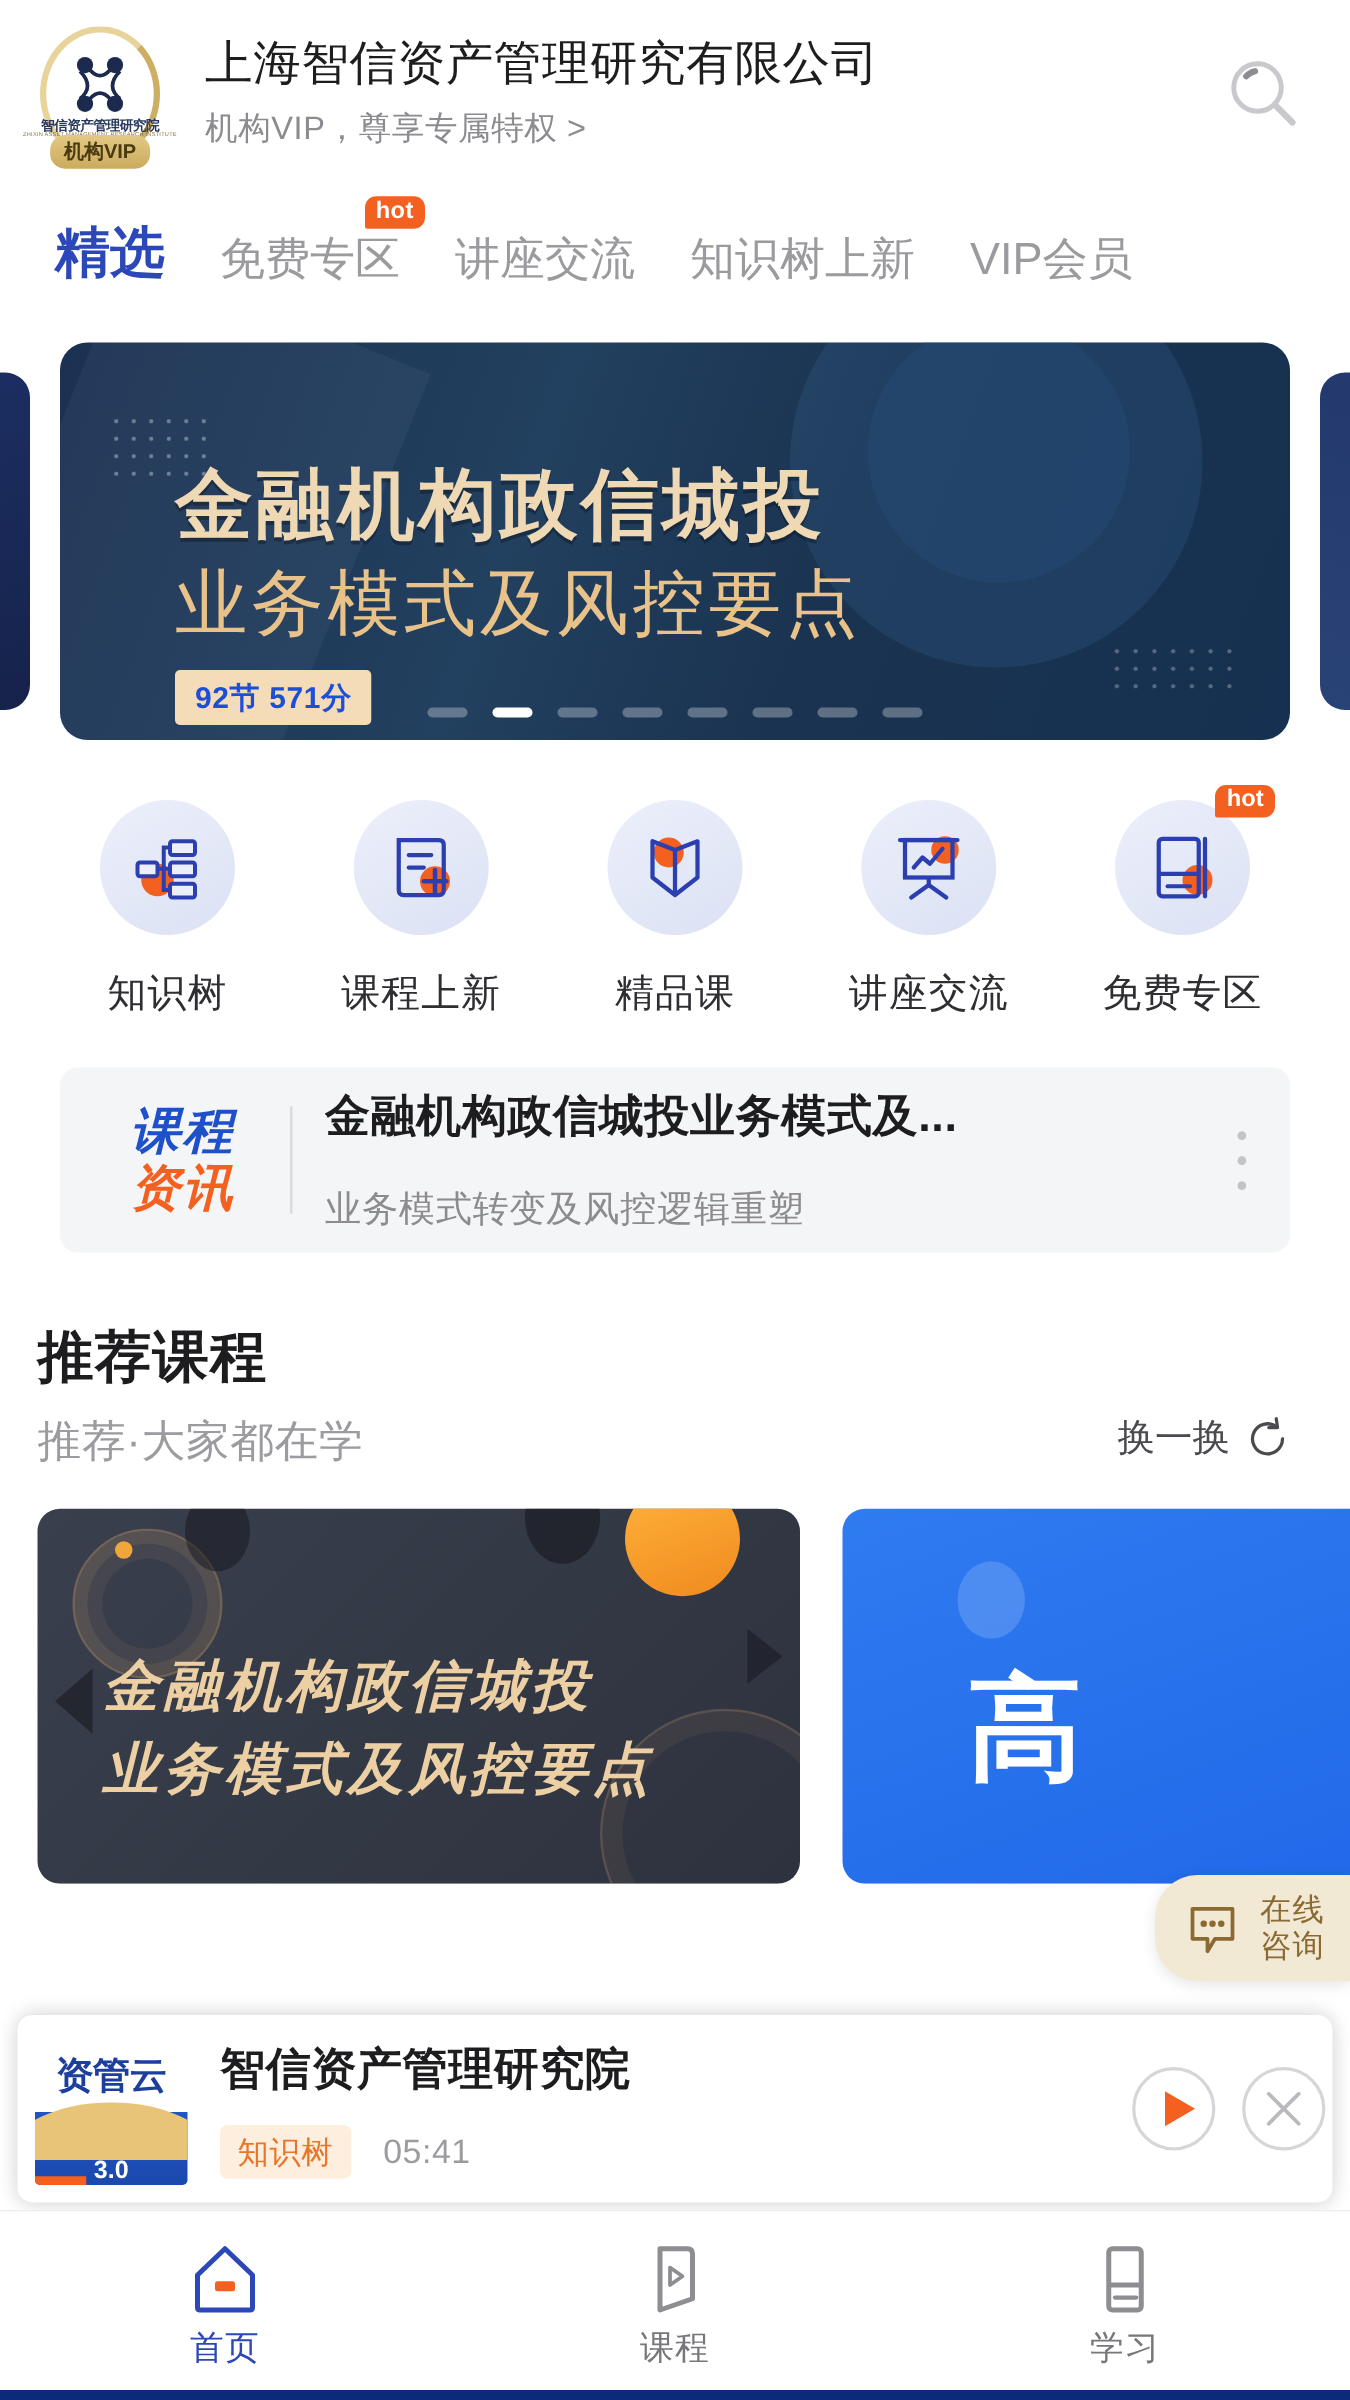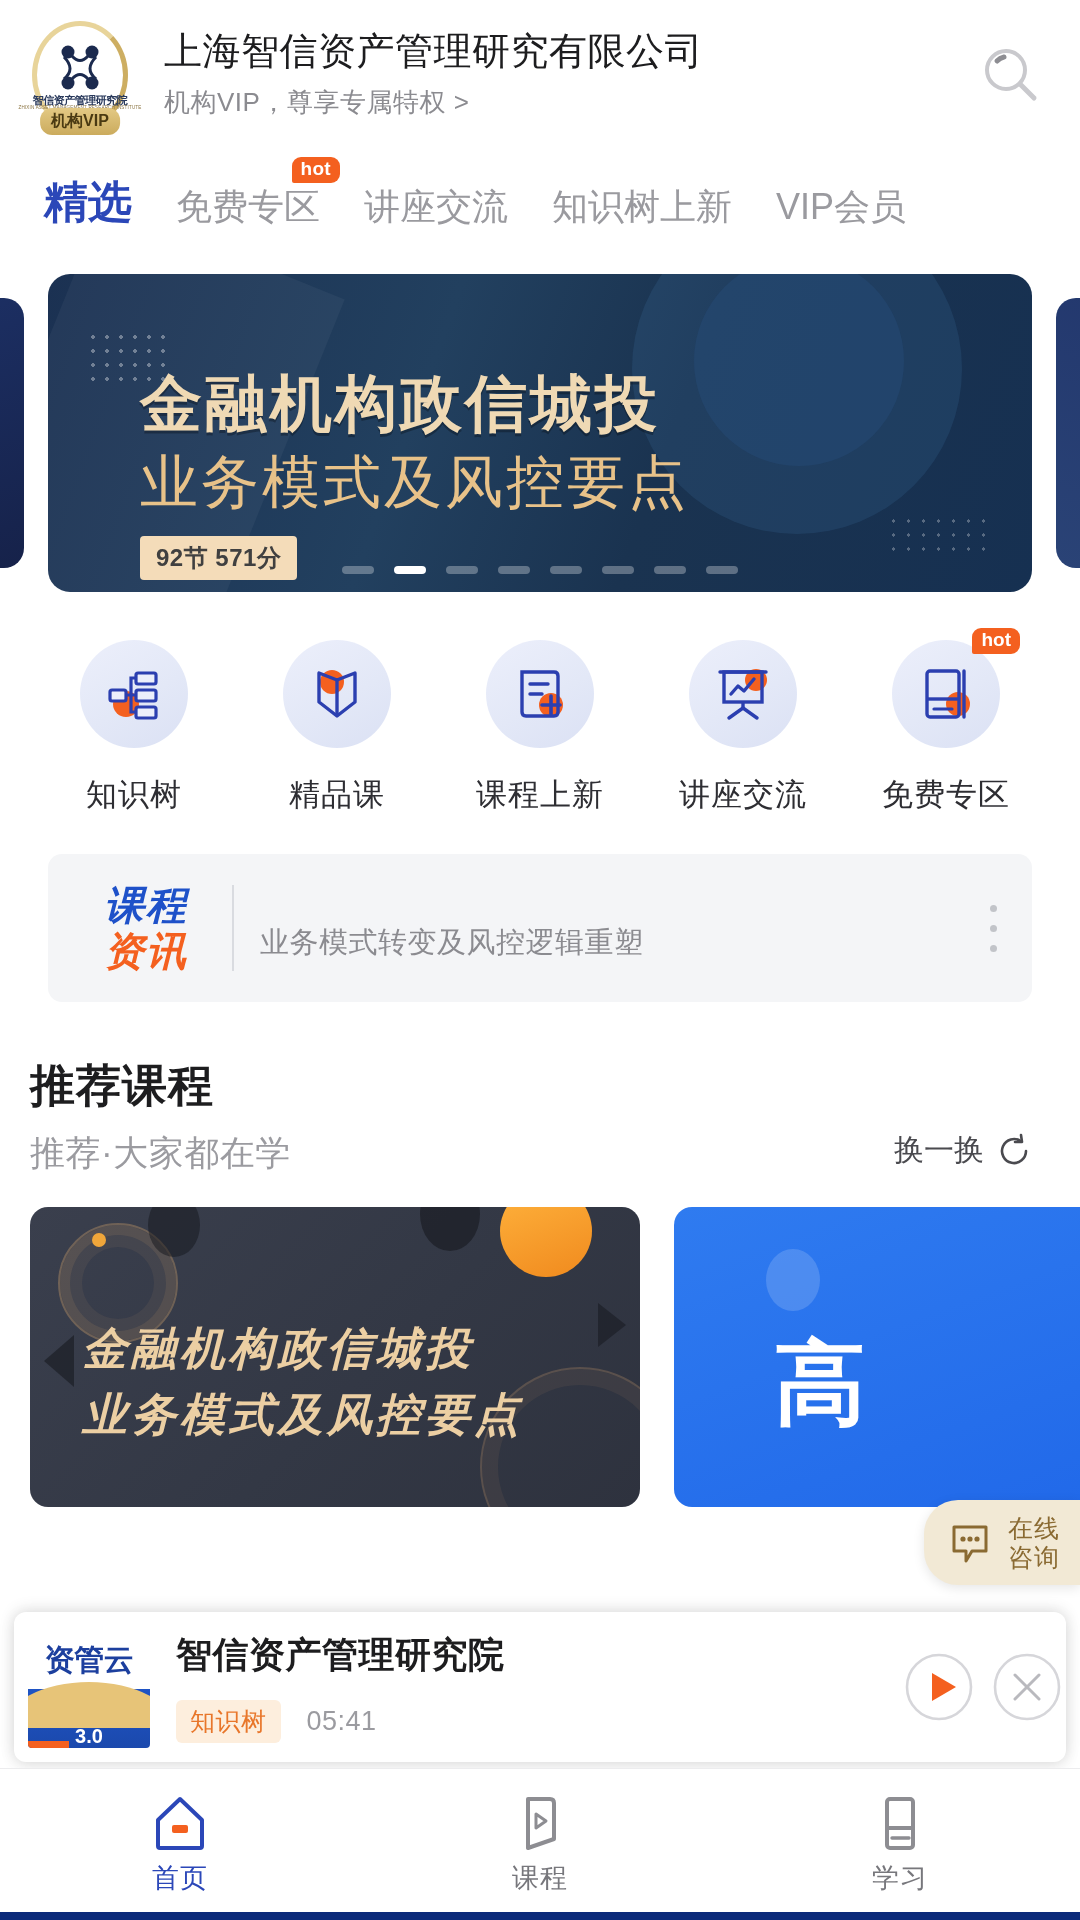--- a/index.html
+++ b/index.html
@@ -147,21 +147,21 @@
     color:#efd9b4; letter-spacing:3px;
     text-shadow:0 3px 0 rgba(0,0,0,0.28);
   }
   .banner-t2 {
     position:absolute; left:92px; top:170px;
     font-size:58px; font-weight:500;
     color:#e8c289; letter-spacing:3px;
   }
   .banner-badge {
     position:absolute; left:92px; top:262px;
-    background:#f4dcb9; color:#404040;
+    background:#f4dcb9; color:#1d4ed8;
     font-size:24px; font-weight:bold;
     padding:6px 16px; border-radius:4px;
     letter-spacing:0.5px;
   }
   .banner-dots {
     position:absolute; left:0; right:0; bottom:18px;
     display:flex; justify-content:center; gap:20px;
   }
   .bdot { width:32px; height:8px; border-radius:4px; background:rgba(255,255,255,0.30); }
   .bdot.on { background:#ffffff; }
@@ -488,40 +488,40 @@
         <rect x="34" y="45" width="20" height="11" rx="2" stroke="#2b3fb0" stroke-width="3.2" fill="#eceffb"></rect>
         <path d="M24 33 L29 33 L29 16 L34 16 M29 33 L34 33 M29 33 L29 50 L34 50" stroke="#2b3fb0" stroke-width="3.2" fill="none"></path>
       </svg>
     </div>
     <div class="q-label">知识树</div>
   </div>
 
   <div class="q-item">
     <div class="q-circle">
       <svg width="64" height="64" viewBox="0 0 64 64">
-        <circle cx="27" cy="20" r="12" fill="#f4601f"></circle>
-        <path d="M32 18 L14 11 L14 40 L32 54 L50 40 L50 11 L32 18 Z" stroke="#2b3fb0" stroke-width="3.4" fill="none" stroke-linejoin="round"></path>
-        <line x1="32" y1="18" x2="32" y2="54" stroke="#2b3fb0" stroke-width="3.4"></line>
-      </svg>
-    </div>
-    <div class="q-label">精品课</div>
-  </div>
-
-  <div class="q-item">
-    <div class="q-circle">
-      <svg width="64" height="64" viewBox="0 0 64 64">
         <circle cx="43" cy="43" r="12" fill="#f4601f"></circle>
         <path d="M14 10 L46 10 Q50 10 50 14 L50 50 Q50 54 46 54 L18 54 Q14 54 14 50 Z" stroke="#2b3fb0" stroke-width="3.4" fill="none"></path>
         <line x1="22" y1="22" x2="40" y2="22" stroke="#2b3fb0" stroke-width="3.4" stroke-linecap="round"></line>
         <line x1="22" y1="32" x2="34" y2="32" stroke="#2b3fb0" stroke-width="3.4" stroke-linecap="round"></line>
         <line x1="34" y1="43" x2="52" y2="43" stroke="#2b3fb0" stroke-width="3.6" stroke-linecap="round"></line>
         <line x1="43" y1="34" x2="43" y2="52" stroke="#2b3fb0" stroke-width="3.6" stroke-linecap="round"></line>
       </svg>
     </div>
     <div class="q-label">课程上新</div>
+  </div>
+
+  <div class="q-item">
+    <div class="q-circle">
+      <svg width="64" height="64" viewBox="0 0 64 64">
+        <circle cx="27" cy="20" r="12" fill="#f4601f"></circle>
+        <path d="M32 18 L14 11 L14 40 L32 54 L50 40 L50 11 L32 18 Z" stroke="#2b3fb0" stroke-width="3.4" fill="none" stroke-linejoin="round"></path>
+        <line x1="32" y1="18" x2="32" y2="54" stroke="#2b3fb0" stroke-width="3.4"></line>
+      </svg>
+    </div>
+    <div class="q-label">精品课</div>
   </div>
 
   <div class="q-item">
     <div class="q-circle">
       <svg width="64" height="64" viewBox="0 0 64 64">
         <circle cx="45" cy="18" r="11" fill="#f4601f"></circle>
         <line x1="9" y1="10" x2="55" y2="10" stroke="#2b3fb0" stroke-width="3.4" stroke-linecap="round"></line>
         <rect x="13" y="10" width="38" height="30" stroke="#2b3fb0" stroke-width="3.4" fill="none"></rect>
         <polyline points="20,32 27,24 33,29 43,17" stroke="#2b3fb0" stroke-width="3.4" fill="none" stroke-linecap="round" stroke-linejoin="round"></polyline>
         <line x1="32" y1="40" x2="32" y2="46" stroke="#2b3fb0" stroke-width="3.4"></line>
@@ -547,20 +547,21 @@
   </div>
 </div>
 
 <div class="news">
   <div class="news-logo">
     <div class="news-logo-a">课程</div>
     <div class="news-logo-b">资讯</div>
   </div>
   <div class="news-div"></div>
   <div class="news-body">
+    <div class="news-title">金融机构政信城投业务模式及...</div>
     <div class="news-sub">业务模式转变及风控逻辑重塑</div>
   </div>
   <div class="news-more">
     <i></i>
     <i></i>
     <i></i>
   </div>
 </div>
 
 <div class="sec-head">

